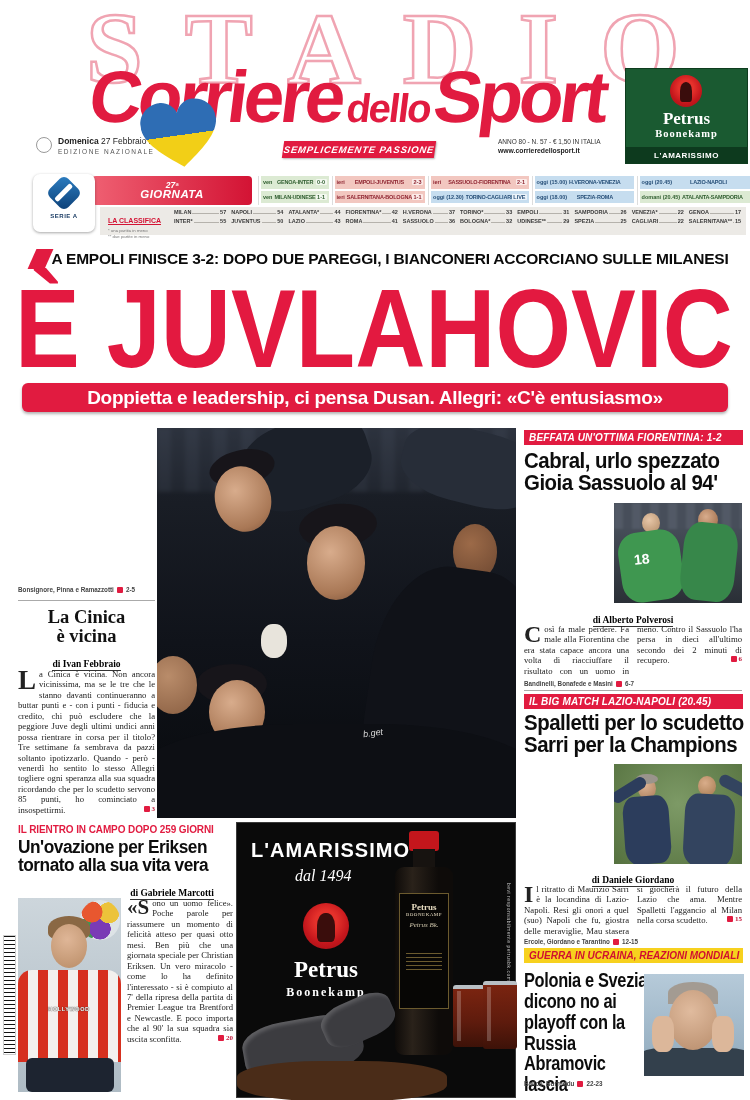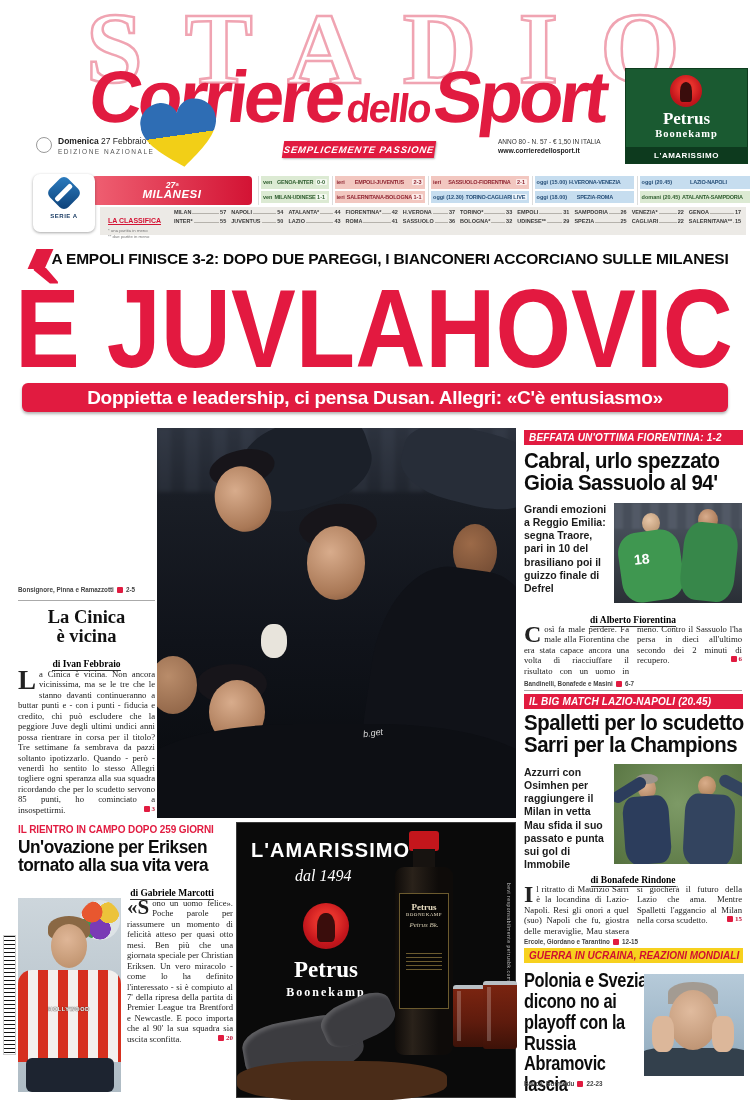--- a/index.html
+++ b/index.html
@@ -157,21 +157,21 @@
     <div class="b2">Boonekamp</div>
     <div class="amar">L'AMARISSIMO</div>
   </div>
 
   <div class="abs seriea">
     <div class="sa-mark"></div>
     <div class="sa-txt">SERIE A</div>
   </div>
   <div class="abs round">
     <div class="rn">27ª</div>
-    <div class="rl">MILANESI</div>
+    <div class="rl">GIORNATA</div>
   </div>
   <div class="abs fxwrap">
     <div class="fx-group">
       <div class="fx-row c-green">
           <span class="fx-day">ven</span>
           <span class="fx-match">GENOA-INTER</span>
           <span class="fx-score">0-0</span>
         </div>
       <div class="fx-row c-green">
           <span class="fx-day">ven</span>
@@ -397,57 +397,55 @@
     <div class="blob" style="left:-30px;top:296px;width:420px;height:150px;background:#0d0f14;"></div>
     <div class="blob" style="left:104px;top:196px;width:26px;height:34px;background:#e8e4dc;border-radius:45%;"></div>
     <div class="abs" style="left:206px;top:300px;color:#d8d8d8;font-size:9px;font-style:italic;transform:rotate(-8deg);">b.get</div>
   </div>
 
   <div class="abs rlbl" style="left:524px;top:430px;width:209px;">BEFFATA UN'OTTIMA FIORENTINA: 1-2</div>
   <div class="abs h2" style="left:524px;top:451px;width:235px;font-size:21.5px;">
     <div>Cabral, urlo spezzato</div>
     <div>Gioia Sassuolo al 94'</div>
   </div>
-  <div class="abs lead" style="left:524px;top:503px;width:84px;">Grandi emozioni a Reggio Emilia: segna Traore, pari in 10 del brasiliano poi il guizzo finale di Defrel</div>
   <div class="abs photo" style="left:614px;top:503px;width:128px;height:100px;background:linear-gradient(180deg,#454c57 0 28%,#2a2f36);">
     <div class="abs" style="left:0;top:0;width:100%;height:26px;background:repeating-linear-gradient(90deg,#5b6370 0 9px,#49505c 9px 18px);opacity:.6;filter:blur(1px);"></div>
     <div class="face" style="left:28px;top:10px;width:18px;height:20px;background:radial-gradient(circle at 40% 35%,#e7c7a8,#b08a66);"></div>
     <div class="face" style="left:84px;top:6px;width:20px;height:22px;"></div>
     <div class="blob" style="left:6px;top:28px;width:62px;height:70px;background:#3f9750;transform:rotate(-8deg);border-radius:30%;"></div>
     <div class="blob" style="left:68px;top:20px;width:54px;height:78px;background:#37874a;transform:rotate(6deg);border-radius:30%;"></div>
     <div class="abs" style="left:20px;top:48px;color:#fff;font-weight:800;font-size:14px;transform:rotate(-6deg);">18</div>
   </div>
-  <div class="abs by" style="left:524px;top:609px;width:218px;"><span>di Alberto Fiorentina</span></div>
+  <div class="abs by" style="left:524px;top:609px;width:218px;"><span>di Alberto Polverosi</span></div>
   <div class="abs body cols2" style="left:524px;top:624px;width:218px;height:54px;">
     <span class="dc" style="font-size:24px;line-height:20px;">C</span><span>osì fa male perdere. Fa male alla Fiorentina che era stata capace ancora una volta di riacciuffare il risultato con un uomo in meno. Contro il Sassuolo l'ha persa in dieci all'ultimo secondo dei 2 minuti di recupero.</span>
     <span class="mk"><span class="sq"></span> <span>6</span></span>
   </div>
   <div class="abs cred" style="left:524px;top:680px;width:218px;">
     <span>Bandinelli, Bonafede e Masini</span>
     <span class="sq"></span>
     <b>6-7</b>
   </div>
   <div class="abs hrline" style="left:524px;top:690px;width:218px;"></div>
 
   <div class="abs rlbl" style="left:524px;top:694px;width:209px;">IL BIG MATCH LAZIO-NAPOLI (20.45)</div>
   <div class="abs h2" style="left:524px;top:713px;width:235px;font-size:21.5px;">
     <div>Spalletti per lo scudetto</div>
     <div>Sarri per la Champions</div>
   </div>
-  <div class="abs lead" style="left:524px;top:766px;width:84px;">Azzurri con Osimhen per raggiungere il Milan in vetta Mau sfida il suo passato e punta sui gol di Immobile</div>
   <div class="abs photo" style="left:614px;top:764px;width:128px;height:100px;background:radial-gradient(circle at 50% 40%,#7d9a66,#55713f);">
     <div class="face" style="left:24px;top:14px;width:18px;height:21px;background:radial-gradient(circle at 40% 35%,#dcb293,#a87c58);"></div>
     <div class="hair" style="left:22px;top:10px;width:22px;height:10px;background:#9a948c;"></div>
     <div class="blob" style="left:10px;top:32px;width:46px;height:68px;background:#2c3d5c;transform:rotate(-4deg);border-radius:25%;"></div>
     <div class="blob" style="left:-4px;top:20px;width:38px;height:12px;background:#2c3d5c;transform:rotate(-32deg);border-radius:6px;"></div>
     <div class="face" style="left:84px;top:12px;width:18px;height:20px;background:radial-gradient(circle at 40% 35%,#d9ad8a,#a5794f);"></div>
     <div class="blob" style="left:70px;top:30px;width:50px;height:72px;background:#33445f;transform:rotate(3deg);border-radius:25%;"></div>
     <div class="blob" style="left:104px;top:16px;width:34px;height:12px;background:#33445f;transform:rotate(28deg);border-radius:6px;"></div>
   </div>
-  <div class="abs by" style="left:524px;top:869px;width:218px;"><span>di Bonafede Rindone</span></div>
+  <div class="abs by" style="left:524px;top:869px;width:218px;"><span>di Daniele Giordano</span></div>
   <div class="abs body cols2" style="left:524px;top:884px;width:218px;height:54px;">
     <span class="dc" style="font-size:24px;line-height:20px;">I</span><span>l ritratto di Maurizio Sarri è la locandina di Lazio-Napoli. Resi gli onori a quel (suo) Napoli che fu, giostra delle meraviglie, Mau stasera si giocherà il futuro della Lazio che ama. Mentre Spalletti l'aggancio al Milan nella corsa scudetto.</span>
     <span class="mk"><span class="sq"></span> <span>15</span></span>
   </div>
   <div class="abs cred" style="left:524px;top:938px;width:218px;">
     <span>Ercole, Giordano e Tarantino</span>
     <span class="sq"></span>
     <b>12-15</b>
   </div>
 

